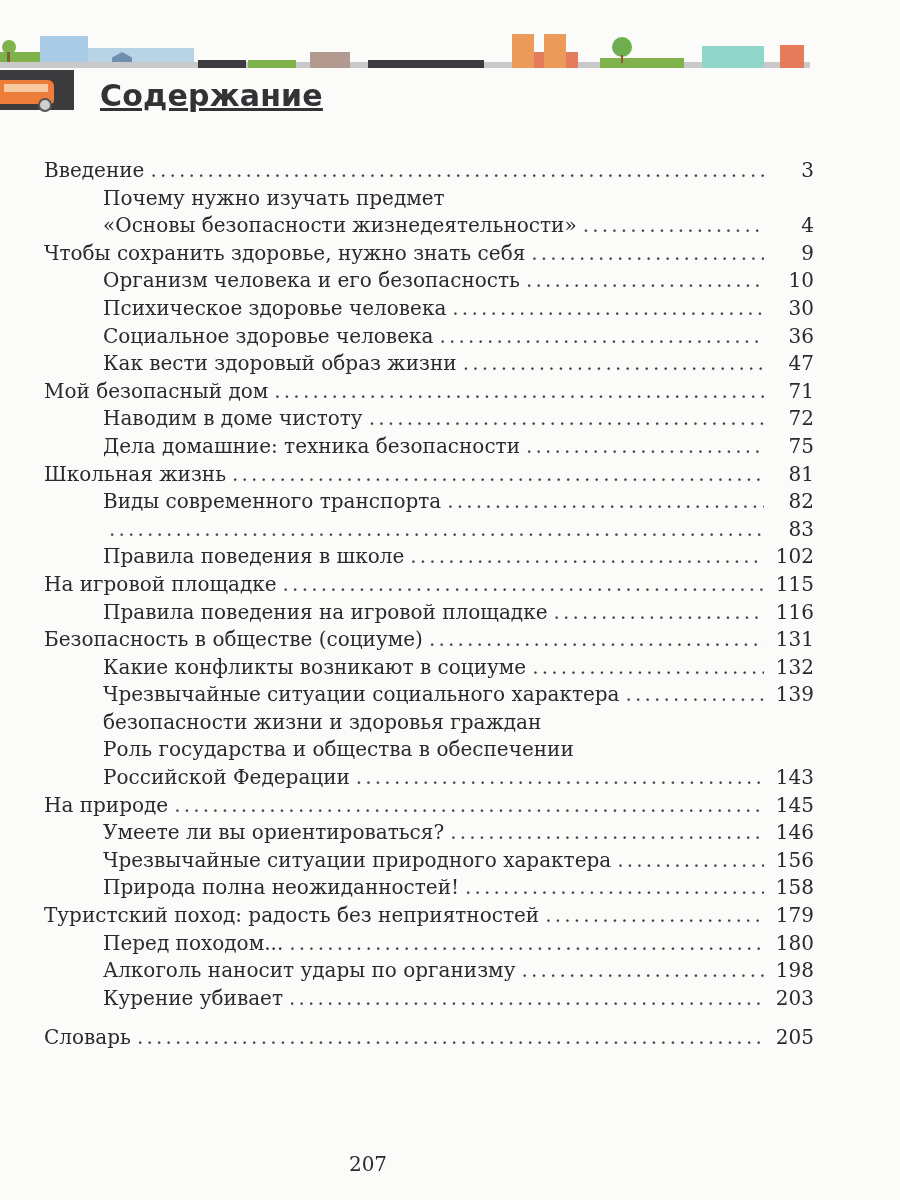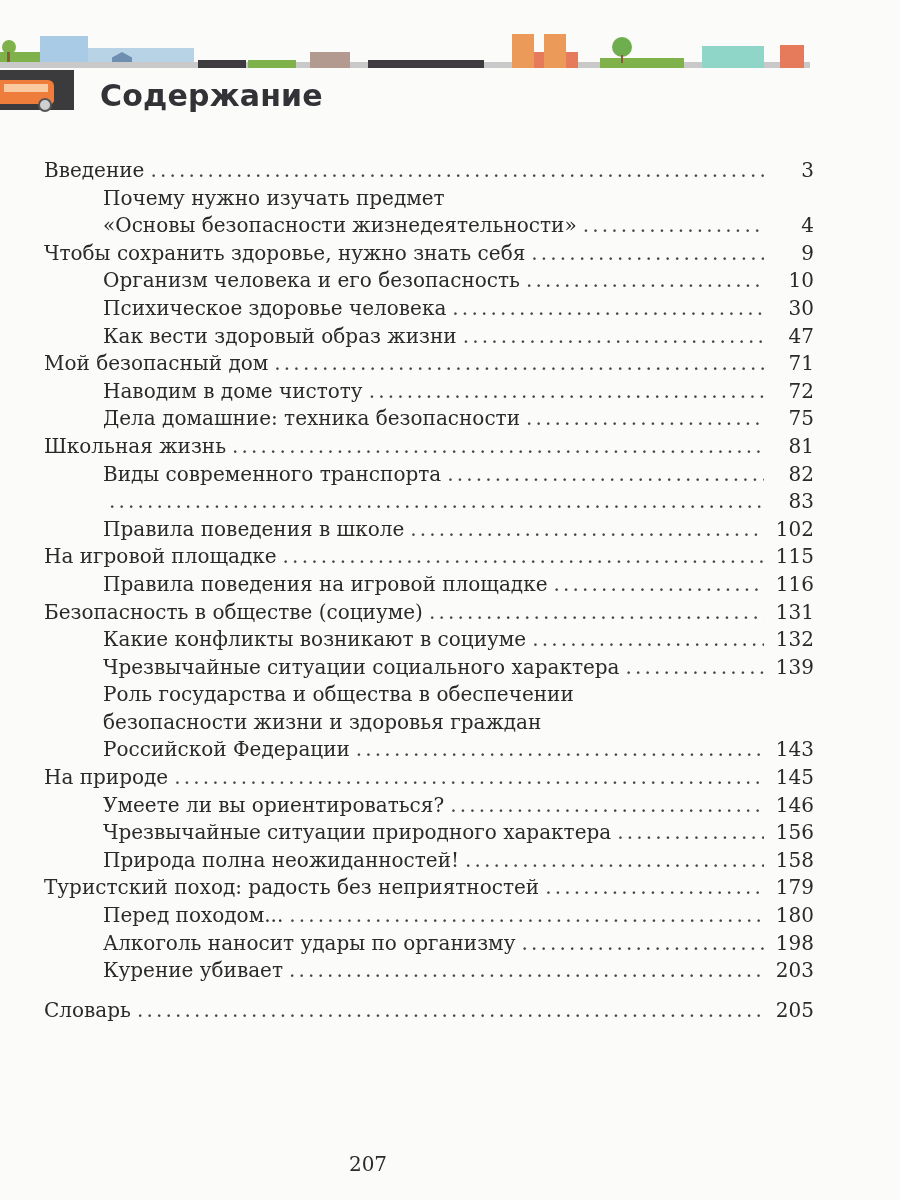--- a/index.html
+++ b/index.html
@@ -3,21 +3,21 @@
 <meta charset="utf-8">
 <style>
   html,body{margin:0;padding:0;}
   body{width:900px;height:1200px;background:#fbfbf9;position:relative;overflow:hidden;font-family:"DejaVu Serif",serif;color:#2a2a2a;}
   .banner{position:absolute;left:0;top:0;width:900px;height:75px;}
   .banner div{position:absolute;}
   .bus-box{position:absolute;left:0;top:70px;width:74px;height:40px;background:#3b3a3d;}
   .bus{position:absolute;left:0;top:80px;width:54px;height:24px;background:#ee7d3c;border-radius:0 6px 4px 0;}
   .bus-win{position:absolute;left:4px;top:84px;width:44px;height:8px;background:#f9c9a2;}
   .bus-wheel{position:absolute;top:98px;width:10px;height:10px;border-radius:50%;background:#cfcfcf;border:2px solid #555;}
-  .title{position:absolute;left:100px;top:78px;font-family:"DejaVu Sans",sans-serif;font-weight:bold;font-size:30px;color:#333236;letter-spacing:0.2px;}
+  .title{position:absolute;left:100px;top:78px;font-family:"DejaVu Sans",sans-serif;font-weight:bold;font-size:30px;color:#333236;letter-spacing:0.2px;text-decoration:underline;}
   .toc{position:absolute;left:44px;top:157px;width:770px;}
   .row{display:flex;align-items:center;font-size:20px;line-height:27.6px;height:27.6px;white-space:nowrap;}
   .row.sub{padding-left:59px;}
   .row.gap{margin-top:12px;}
   .row .lbl{flex:0 0 auto;}
   .row .dots{flex:1 1 auto;overflow:hidden;margin:0 6px;color:#444;letter-spacing:2.2px;}
   .row .dots::before{content:". . . . . . . . . . . . . . . . . . . . . . . . . . . . . . . . . . . . . . . . . . . . . . . . . . . . . . . . . . . . . . . . . . . . . . . . . . . . . . . . . . . . . . . . .";letter-spacing:-1.6px;}
   .row .pg{flex:0 0 auto;width:44px;text-align:right;}
   .row.nodots .dots::before{content:"";}
   .pagenum{position:absolute;left:0;width:736px;top:1152px;text-align:center;font-size:20px;}
@@ -88,20 +88,25 @@
       <span class="lbl">Организм человека и его безопасность</span>
       <span class="dots"></span>
       <span class="pg">10</span>
     </div>
     <div class="row sub">
       <span class="lbl">Психическое здоровье человека</span>
       <span class="dots"></span>
       <span class="pg">30</span>
     </div>
     <div class="row sub">
+      <span class="lbl">Социальное здоровье человека</span>
+      <span class="dots"></span>
+      <span class="pg">36</span>
+    </div>
+    <div class="row sub">
       <span class="lbl">Как вести здоровый образ жизни</span>
       <span class="dots"></span>
       <span class="pg">47</span>
     </div>
     <div class="row">
       <span class="lbl">Мой безопасный дом</span>
       <span class="dots"></span>
       <span class="pg">71</span>
     </div>
     <div class="row sub">
@@ -150,31 +155,31 @@
     </div>
     <div class="row sub">
       <span class="lbl">Какие конфликты возникают в социуме</span>
       <span class="dots"></span>
       <span class="pg">132</span>
     </div>
     <div class="row sub">
       <span class="lbl">Чрезвычайные ситуации социального характера</span>
       <span class="dots"></span>
       <span class="pg">139</span>
+    </div>
+    <div class="row sub nodots">
+      <span class="lbl">безопасности жизни и здоровья граждан</span>
+      <span class="dots"></span>
+      <span class="pg"></span>
     </div>
     <div class="row sub nodots">
       <span class="lbl">Роль государства и общества в обеспечении</span>
       <span class="dots"></span>
       <span class="pg"></span>
     </div>
-    <div class="row sub nodots">
-      <span class="lbl">безопасности жизни и здоровья граждан</span>
-      <span class="dots"></span>
-      <span class="pg"></span>
-    </div>
     <div class="row sub">
       <span class="lbl">Российской Федерации</span>
       <span class="dots"></span>
       <span class="pg">143</span>
     </div>
     <div class="row">
       <span class="lbl">На природе</span>
       <span class="dots"></span>
       <span class="pg">145</span>
     </div>

